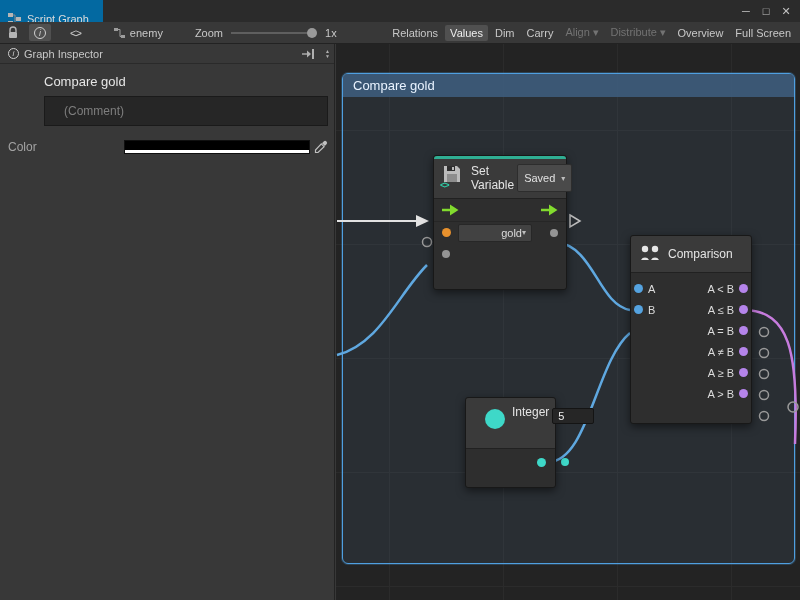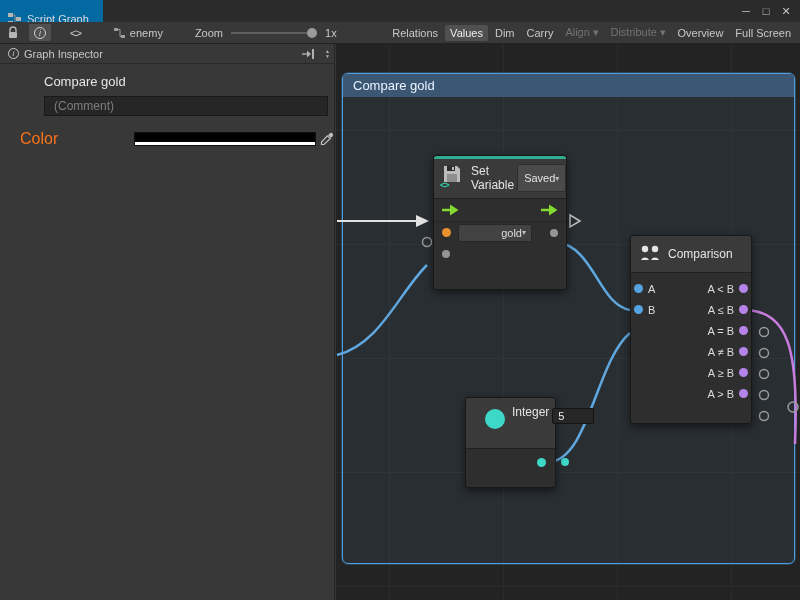--- a/index.html
+++ b/index.html
@@ -26,25 +26,25 @@
   .slider-track { width:84px; height:2px; background:#5f5f5f; position:relative; margin:0 4px; }
   .slider-knob { position:absolute; right:-2px; top:-4px; width:10px; height:10px; border-radius:50%; background:#9a9a9a; }
   .tb-right { margin-left:auto; display:flex; align-items:center; gap:2px; padding-right:4px; }
 
   
   .inspector { position:absolute; left:0; top:44px; width:335px; height:556px; background:#383838; border-right:1px solid #232323; }
   .insp-header { height:20px; border-bottom:1px solid #2a2a2a; display:flex; align-items:center; gap:5px;
                  font-size:11px; color:#c8c8c8; padding:0 4px 0 8px; }
   .insp-header .spacer { flex:1; }
   .graph-title { margin:10px 0 7px 44px; font-size:13px; color:#e6e6e6; }
-  .comment-field { display:block; margin-left:44px; width:284px; height:20px; background:#262626; border:1px solid #1a1a1a;
-                   color:#9a9a9a; font-size:12px; padding:0 9px; outline:none; font-family:"Liberation Sans",sans-serif; }
+  .comment-field { display:block; margin-left:44px; width:284px; height:30px; background:#262626; border:1px solid #1a1a1a;
+                   color:#9a9a9a; font-size:12px; padding:0 19px; outline:none; font-family:"Liberation Sans",sans-serif; }
   .comment-field::placeholder { color:#7e7e7e; }
   .color-row { display:flex; align-items:center; margin-top:14px; }
-  .color-label { margin-left:20px; width:116px; font-size:16px; color:#f97316; }
+  .color-label { margin-left:8px; width:116px; font-size:12px; color:#a3a3a3; }
   .color-swatch { width:186px; height:14px; background:#000; border:1px solid #101010; position:relative; }
   .color-swatch .alpha { position:absolute; left:0; right:0; bottom:0; height:3px; background:#fff; }
   .eyedropper { margin-left:4px; }
 
   
   .graph { position:absolute; left:336px; top:44px; width:464px; height:556px; background-color:#232323;
            background-image: linear-gradient(#2b2b2b 1px, transparent 1px),
                              linear-gradient(90deg, #2b2b2b 1px, transparent 1px);
            background-size:114px 114px; background-position:53px 86px; overflow:hidden; }
 
@@ -64,21 +64,21 @@
   .accent { position:absolute; left:0; right:0; top:0; height:3px; background:#2fae93; border-radius:3px 3px 0 0; }
 
   .port-row { display:flex; align-items:center; height:22px; padding:0 8px; position:relative; }
   .dot { width:9px; height:9px; border-radius:50%; flex:none; }
   .dot.orange { background:#e8912d; }
   .dot.gray { background:#949494; }
   .dot.blue { background:#55a3e0; }
   .dot.purple { background:#b584ea; }
   .dot.teal { background:#3ed8c8; }
 
-  .dropdown { display:inline-flex; align-items:center; gap:0; background:#4a4a4a; border:1px solid #2d2d2d;
+  .dropdown { display:inline-flex; align-items:center; gap:6px; background:#4a4a4a; border:1px solid #2d2d2d;
               border-radius:2px; padding:1px 6px; font-size:11px; color:#e2e2e2; }
   .dropdown .chev { font-size:8px; color:#bdbdbd; }
   .field-dd { display:inline-flex; align-items:center; justify-content:flex-end; background:#424242;
               border:1px solid #272727; border-radius:2px; height:18px; padding:0 5px; width:74px; margin-left:7px; }
 
   .setvar { left:97px; top:111px; width:134px; height:135px; }
   .setvar .node-header { padding-top:8px; }
   .sv-col { display:flex; flex-direction:row; gap:3px; }
   .floppy-wrap { position:relative; width:22px; height:24px; flex:none; }
   .floppy-code { position:absolute; left:-2px; bottom:-2px; color:#2fd0a8; font-size:9px; font-weight:bold; letter-spacing:-1px; }

